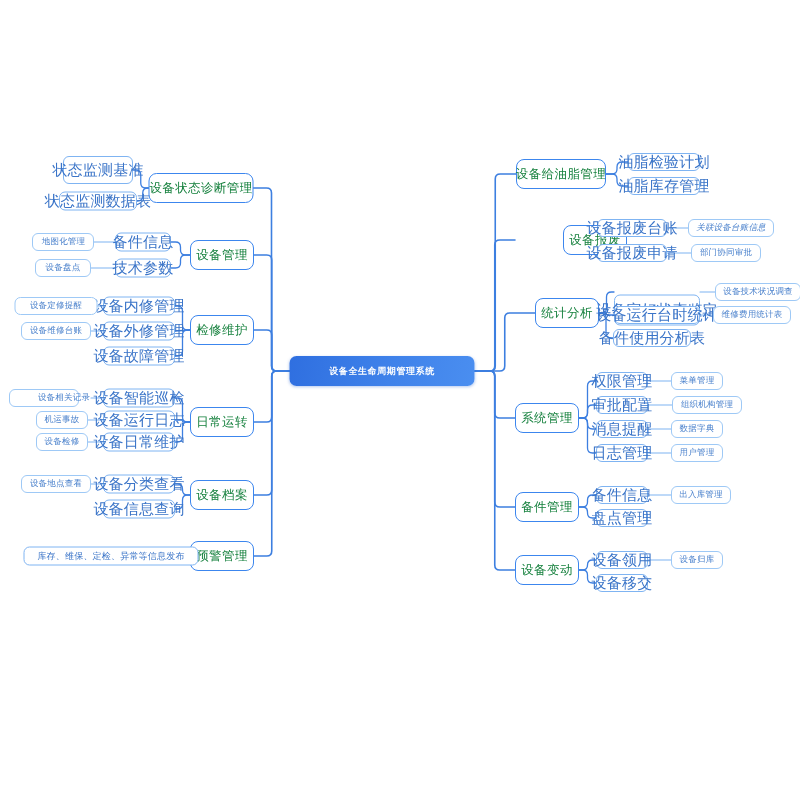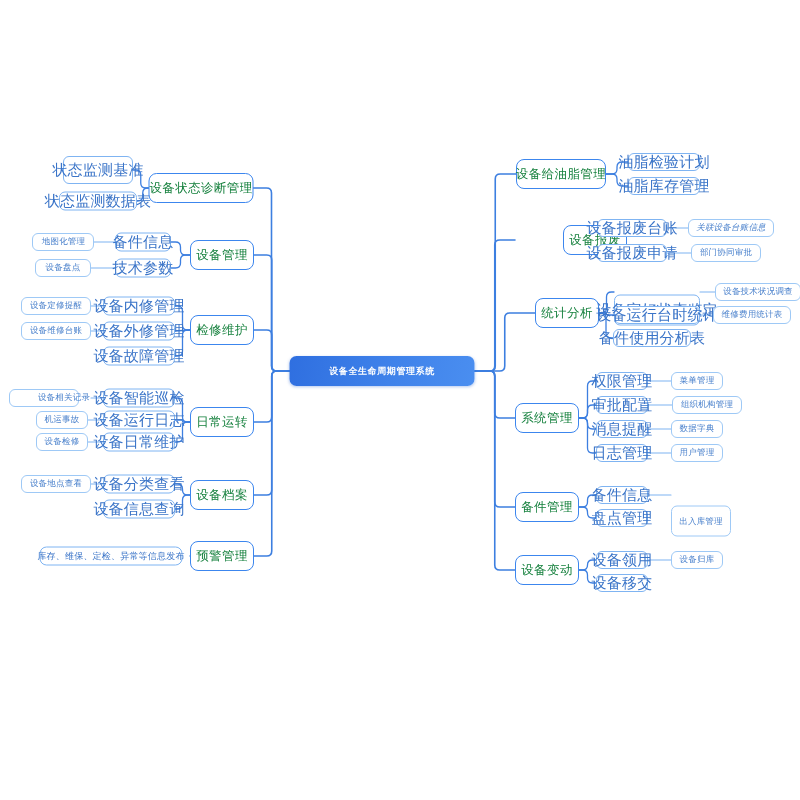--- a/index.html
+++ b/index.html
@@ -152,37 +152,37 @@
       <div class="node lvl1" style="left: 201px; top: 188px; width: 105px; height: 30px;">设备状态诊断管理</div>
       <div class="node lvl2" style="left: 98px; top: 170px; width: 70px; height: 28px;">状态监测基准</div>
       <div class="node lvl2" style="left: 98px; top: 201px; width: 78px; height: 19px;">状态监测数据表</div>
       <div class="node lvl1" style="left: 222px; top: 255px; width: 64px; height: 30px;">设备管理</div>
       <div class="node lvl2" style="left: 143px; top: 242px; width: 56px; height: 19px;">备件信息</div>
       <div class="node lvl3" style="left: 63px; top: 242px; width: 62px; height: 18px; padding-left: 8px;">地图化管理</div>
       <div class="node lvl2" style="left: 143px; top: 268px; width: 56px; height: 19px;">技术参数</div>
       <div class="node lvl3" style="left: 63px; top: 268px; width: 56px; height: 18px;">设备盘点</div>
       <div class="node lvl1" style="left: 222px; top: 330px; width: 64px; height: 30px;">检修维护</div>
       <div class="node lvl2" style="left: 139px; top: 306px; width: 72px; height: 19px;">设备内修管理</div>
-      <div class="node lvl3" style="left: 56px; top: 306px; width: 70px; height: 18px;">设备定修提醒</div>
+      <div class="node lvl3" style="left: 56px; top: 306px; width: 83px; height: 18px;">设备定修提醒</div>
       <div class="node lvl2" style="left: 139px; top: 331px; width: 72px; height: 19px;">设备外修管理</div>
       <div class="node lvl3" style="left: 56px; top: 331px; width: 70px; height: 18px;">设备维修台账</div>
       <div class="node lvl2" style="left: 139px; top: 356px; width: 72px; height: 19px;">设备故障管理</div>
       <div class="node lvl1" style="left: 222px; top: 422px; width: 64px; height: 30px;">日常运转</div>
       <div class="node lvl2" style="left: 139px; top: 398px; width: 72px; height: 19px;">设备智能巡检</div>
       <div class="node lvl3" style="left: 44px; top: 398px; width: 70px; height: 18px; padding-left: 47px;">设备相关记录</div>
       <div class="node lvl2" style="left: 139px; top: 420px; width: 72px; height: 19px;">设备运行日志</div>
       <div class="node lvl3" style="left: 62px; top: 420px; width: 52px; height: 18px;">机运事故</div>
       <div class="node lvl2" style="left: 139px; top: 442px; width: 72px; height: 19px;">设备日常维护</div>
       <div class="node lvl3" style="left: 62px; top: 442px; width: 52px; height: 18px;">设备检修</div>
       <div class="node lvl1" style="left: 222px; top: 495px; width: 64px; height: 30px;">设备档案</div>
       <div class="node lvl2" style="left: 139px; top: 484px; width: 72px; height: 19px;">设备分类查看</div>
       <div class="node lvl3" style="left: 56px; top: 484px; width: 70px; height: 18px;">设备地点查看</div>
       <div class="node lvl2" style="left: 139px; top: 509px; width: 72px; height: 19px;">设备信息查询</div>
       <div class="node lvl1" style="left: 222px; top: 556px; width: 64px; height: 30px;">预警管理</div>
-      <div class="node lvl2 wide" style="left: 111px; top: 556px; width: 143px; height: 19px; border-radius: 7px;">库存、维保、定检、异常等信息发布</div>
+      <div class="node lvl2 wide" style="left: 111px; top: 556px; width: 175px; height: 19px;">库存、维保、定检、异常等信息发布</div>
       <div class="node lvl1" style="left: 561px; top: 174px; width: 90px; height: 30px;">设备给油脂管理</div>
       <div class="node lvl2" style="left: 664px; top: 162px; width: 72px; height: 18px;">油脂检验计划</div>
       <div class="node lvl2" style="left: 664px; top: 186px; width: 72px; height: 18px;">油脂库存管理</div>
       <div class="node lvl1" style="left: 547px; top: 240px; width: 64px; height: 30px; margin-left: 48px;">设备报废</div>
       <div class="node lvl2" style="left: 632px; top: 228px; width: 70px; height: 18px;">设备报废台账</div>
       <div class="node lvl3" style="left: 731px; top: 228px; width: 86px; height: 18px; font-style: italic;">关联设备台账信息</div>
       <div class="node lvl2" style="left: 632px; top: 253px; width: 70px; height: 18px;">设备报废申请</div>
       <div class="node lvl3" style="left: 726px; top: 253px; width: 70px; height: 18px;">部门协同审批</div>
       <div class="node lvl1" style="left: 567px; top: 313px; width: 64px; height: 30px;">统计分析</div>
       <div class="node lvl2" style="left: 657px; top: 292px; width: 86px; height: 31px; margin-top: 18px;">设备完好状态鉴定</div>
@@ -194,21 +194,21 @@
       <div class="node lvl2" style="left: 622px; top: 381px; width: 52px; height: 18px;">权限管理</div>
       <div class="node lvl3" style="left: 697px; top: 381px; width: 52px; height: 18px;">菜单管理</div>
       <div class="node lvl2" style="left: 622px; top: 405px; width: 52px; height: 18px;">审批配置</div>
       <div class="node lvl3" style="left: 707px; top: 405px; width: 70px; height: 18px;">组织机构管理</div>
       <div class="node lvl2" style="left: 622px; top: 429px; width: 52px; height: 18px;">消息提醒</div>
       <div class="node lvl3" style="left: 697px; top: 429px; width: 52px; height: 18px;">数据字典</div>
       <div class="node lvl2" style="left: 622px; top: 453px; width: 52px; height: 18px;">日志管理</div>
       <div class="node lvl3" style="left: 697px; top: 453px; width: 52px; height: 18px;">用户管理</div>
       <div class="node lvl1" style="left: 547px; top: 507px; width: 64px; height: 30px;">备件管理</div>
       <div class="node lvl2" style="left: 622px; top: 495px; width: 52px; height: 18px;">备件信息</div>
-      <div class="node lvl3" style="left: 701px; top: 495px; width: 60px; height: 31px; margin-top: 26px;">出入库管理</div>
+      <div class="node lvl3" style="left: 701px; top: 495px; width: 60px; height: 18px;">出入库管理</div>
       <div class="node lvl2" style="left: 622px; top: 518px; width: 52px; height: 18px;">盘点管理</div>
       <div class="node lvl1" style="left: 547px; top: 570px; width: 64px; height: 30px; text-align: right;">设备变动</div>
       <div class="node lvl2" style="left: 622px; top: 560px; width: 52px; height: 18px;">设备领用</div>
       <div class="node lvl3" style="left: 697px; top: 560px; width: 52px; height: 18px;">设备归库</div>
       <div class="node lvl2" style="left: 622px; top: 583px; width: 52px; height: 18px;">设备移交</div>
       <div class="node root wide" style="left: 382px; top: 371px; width: 185px; height: 30px; z-index: 5;">设备全生命周期管理系统</div>
     </div>
 </div>
 
 </body></html>

